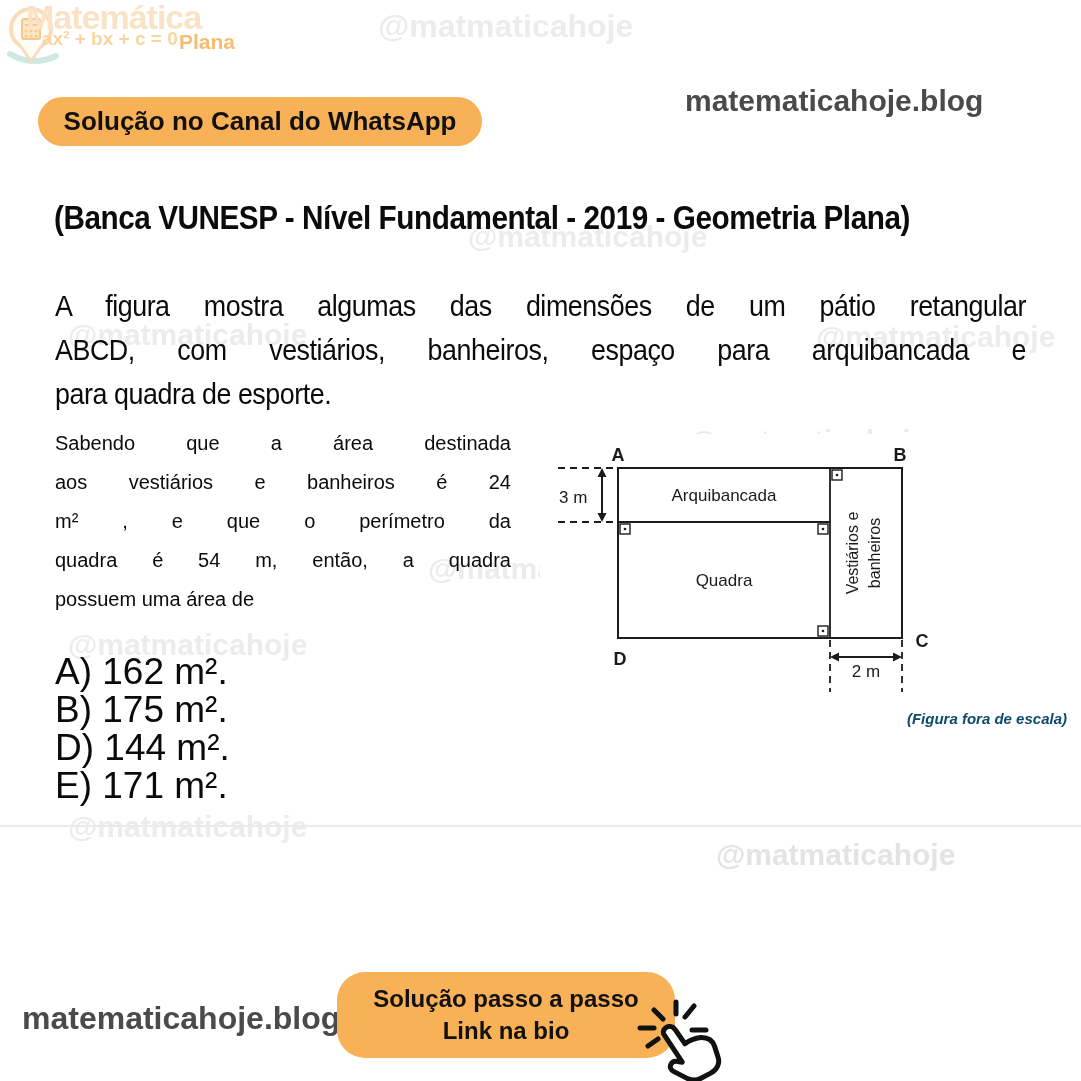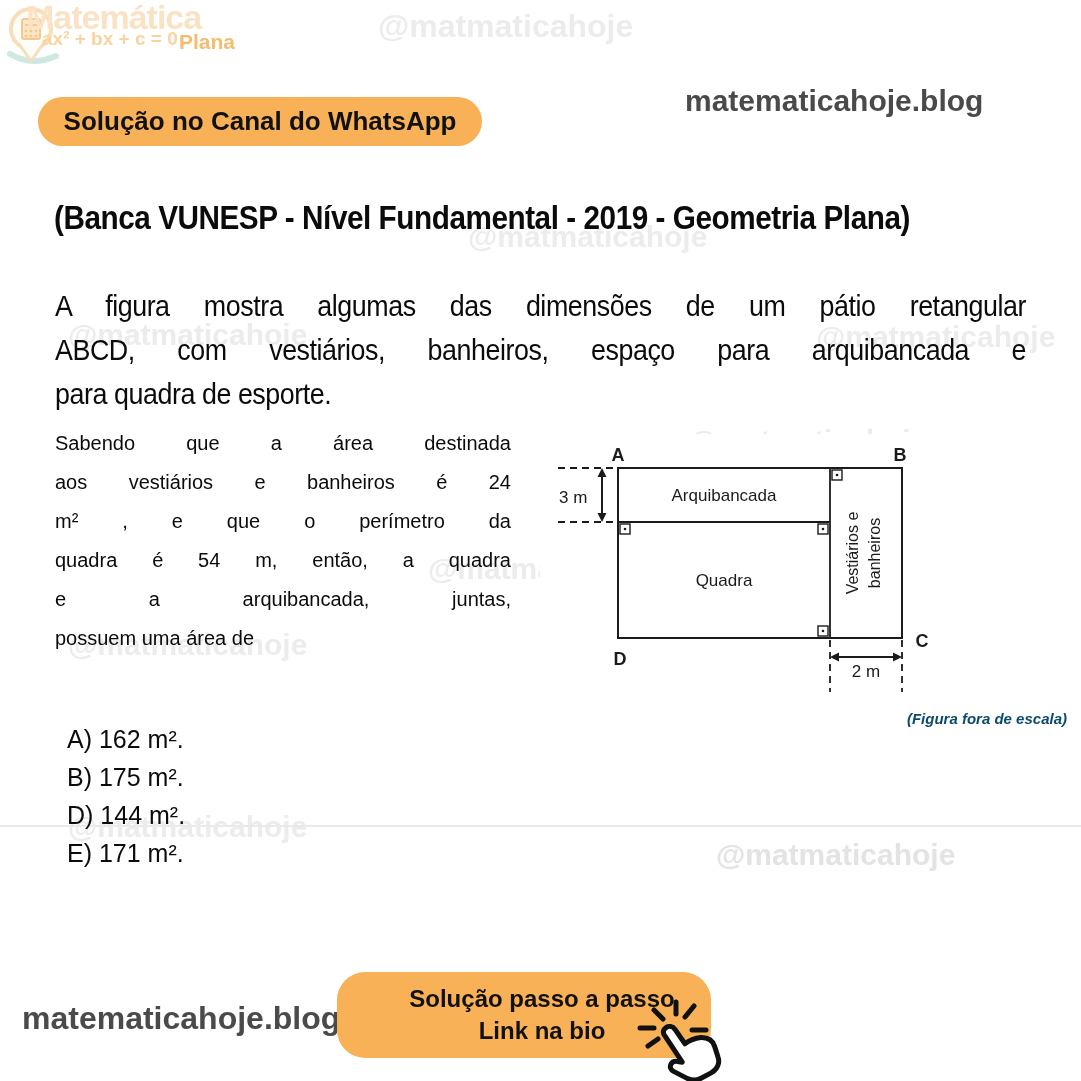--- a/index.html
+++ b/index.html
@@ -28,32 +28,32 @@
   .site-top{position:absolute;left:685px;top:84px;font-size:30px;font-weight:700;color:#4a4a4a;z-index:2;}
 
   
   .title{position:absolute;left:54px;top:198px;font-size:33px;font-weight:700;line-height:40px;
          white-space:nowrap;letter-spacing:-0.5px;transform:scaleX(0.9);transform-origin:left center;z-index:2;}
   .intro{position:absolute;left:55px;top:284px;width:1085px;font-size:30px;line-height:44px;
          letter-spacing:-0.5px;transform:scaleX(0.895);transform-origin:left top;z-index:2;}
   .statement{position:absolute;left:55px;top:424px;width:456px;font-size:20px;line-height:39px;z-index:2;}
   .jline{text-align:justify;text-align-last:justify;}
   .lline{text-align:left;}
-  .options{position:absolute;left:55px;top:720px;font-size:25px;line-height:38px;z-index:2;margin-left:12px;}
+  .options{position:absolute;left:55px;top:653px;font-size:37px;line-height:38px;z-index:2;}
 
   
   .figure{position:absolute;left:540px;top:434px;width:541px;height:312px;background:#fff;z-index:1;}
   .figure svg text{font-family:"Liberation Sans","DejaVu Sans",sans-serif;fill:#1b1b1b;}
   .fig-caption{position:absolute;right:14px;top:276px;font-size:15px;font-style:italic;font-weight:600;color:#0c4a6e;}
 
   
   .site-bottom{position:absolute;left:22px;top:1000px;font-size:32px;font-weight:700;color:#4a4a4a;z-index:2;}
   .btn-bottom{position:absolute;left:337px;top:972px;width:338px;height:86px;background:var(--accent,#f8b156);
               border-radius:28px;display:flex;flex-direction:column;align-items:center;justify-content:center;
-              font-weight:700;font-size:24px;line-height:32px;color:#111;z-index:2;cursor:pointer;padding-left:36px;}
+              font-weight:700;font-size:24px;line-height:32px;color:#111;z-index:2;cursor:pointer;}
   .hand{position:absolute;left:632px;top:998px;z-index:3;}
 </style>
 </head>
 <body>
 
 <div class="page">
 
   <div class="wm big" style="left:378px;top:8px;">@matmaticahoje</div>
   <div class="wm" style="left:468px;top:220px;">@matmaticahoje</div>
   <div class="wm" style="left:68px;top:318px;">@matmaticahoje</div>
@@ -94,21 +94,20 @@
     <div class="jline">A figura mostra algumas das dimensões de um pátio retangular</div>
     <div class="jline">ABCD, com vestiários, banheiros, espaço para arquibancada e</div>
     <div class="lline">para quadra de esporte.</div>
   </div>
 
   <div class="statement">
     <div class="jline">Sabendo que a área destinada</div>
     <div class="jline">aos vestiários e banheiros é 24</div>
     <div class="jline">m² , e que o perímetro da</div>
     <div class="jline">quadra é 54 m, então, a quadra</div>
-    <div class="jline">e a arquibancada, juntas,</div>
     <div class="lline">possuem uma área de</div>
   </div>
 
   <div class="figure">
     <svg width="541" height="312" viewBox="0 0 541 312">
 
       <rect x="78" y="34" width="284" height="170" fill="none" stroke="#1b1b1b" stroke-width="2"></rect>
 
       <line x1="290" y1="34" x2="290" y2="204" stroke="#1b1b1b" stroke-width="1.8"></line>
       <line x1="78" y1="88" x2="290" y2="88" stroke="#1b1b1b" stroke-width="1.8"></line>

